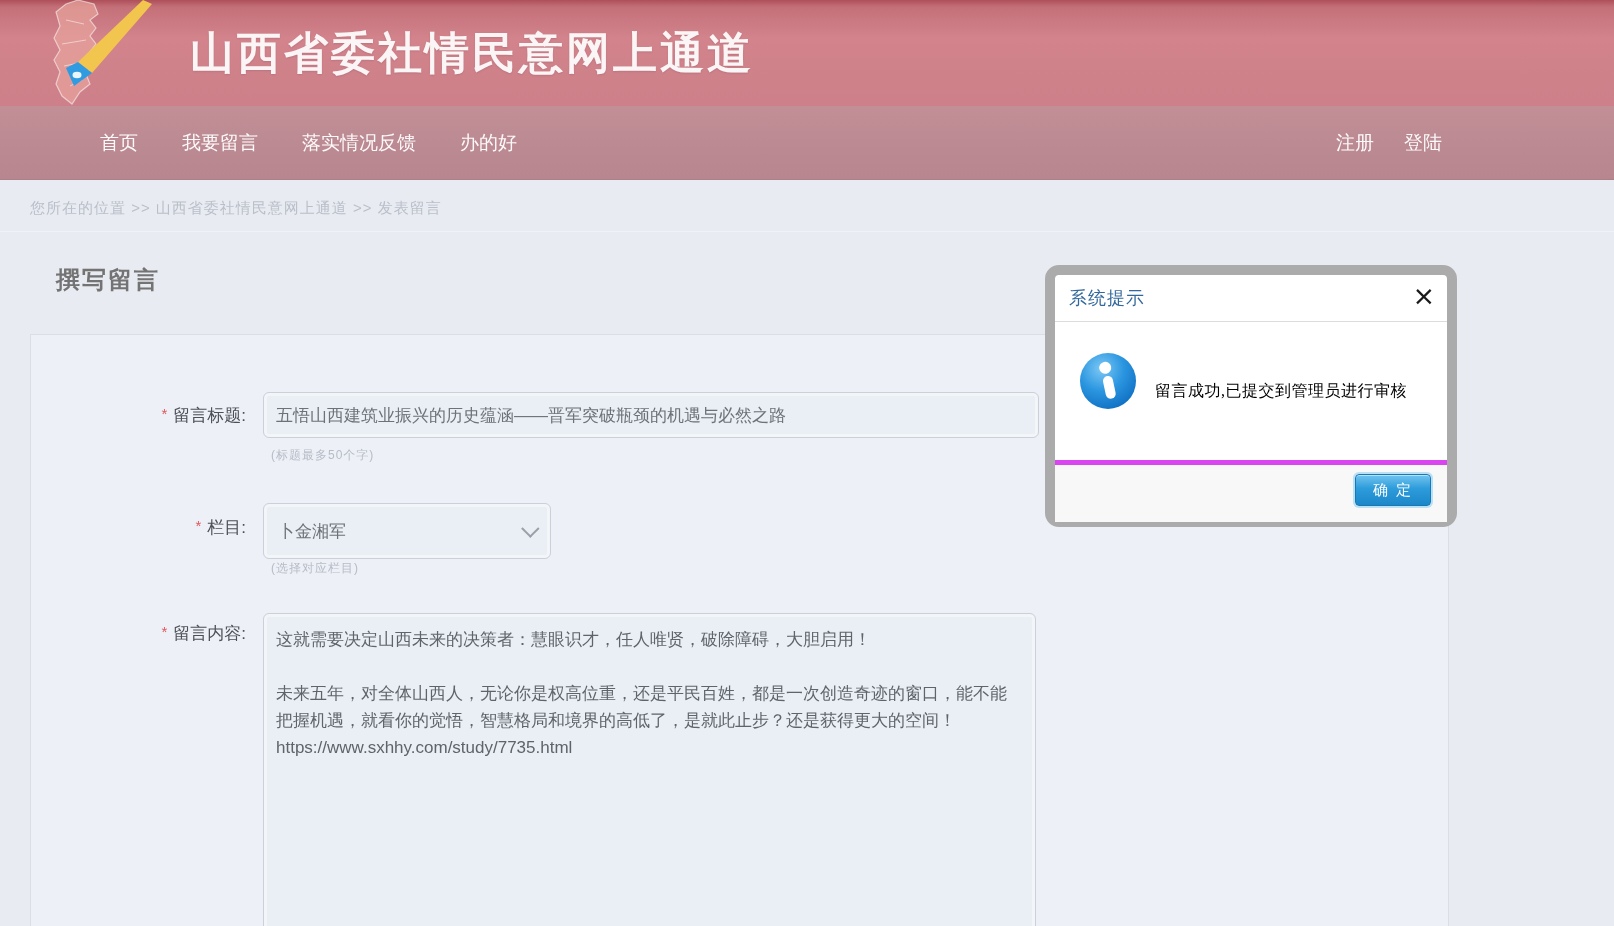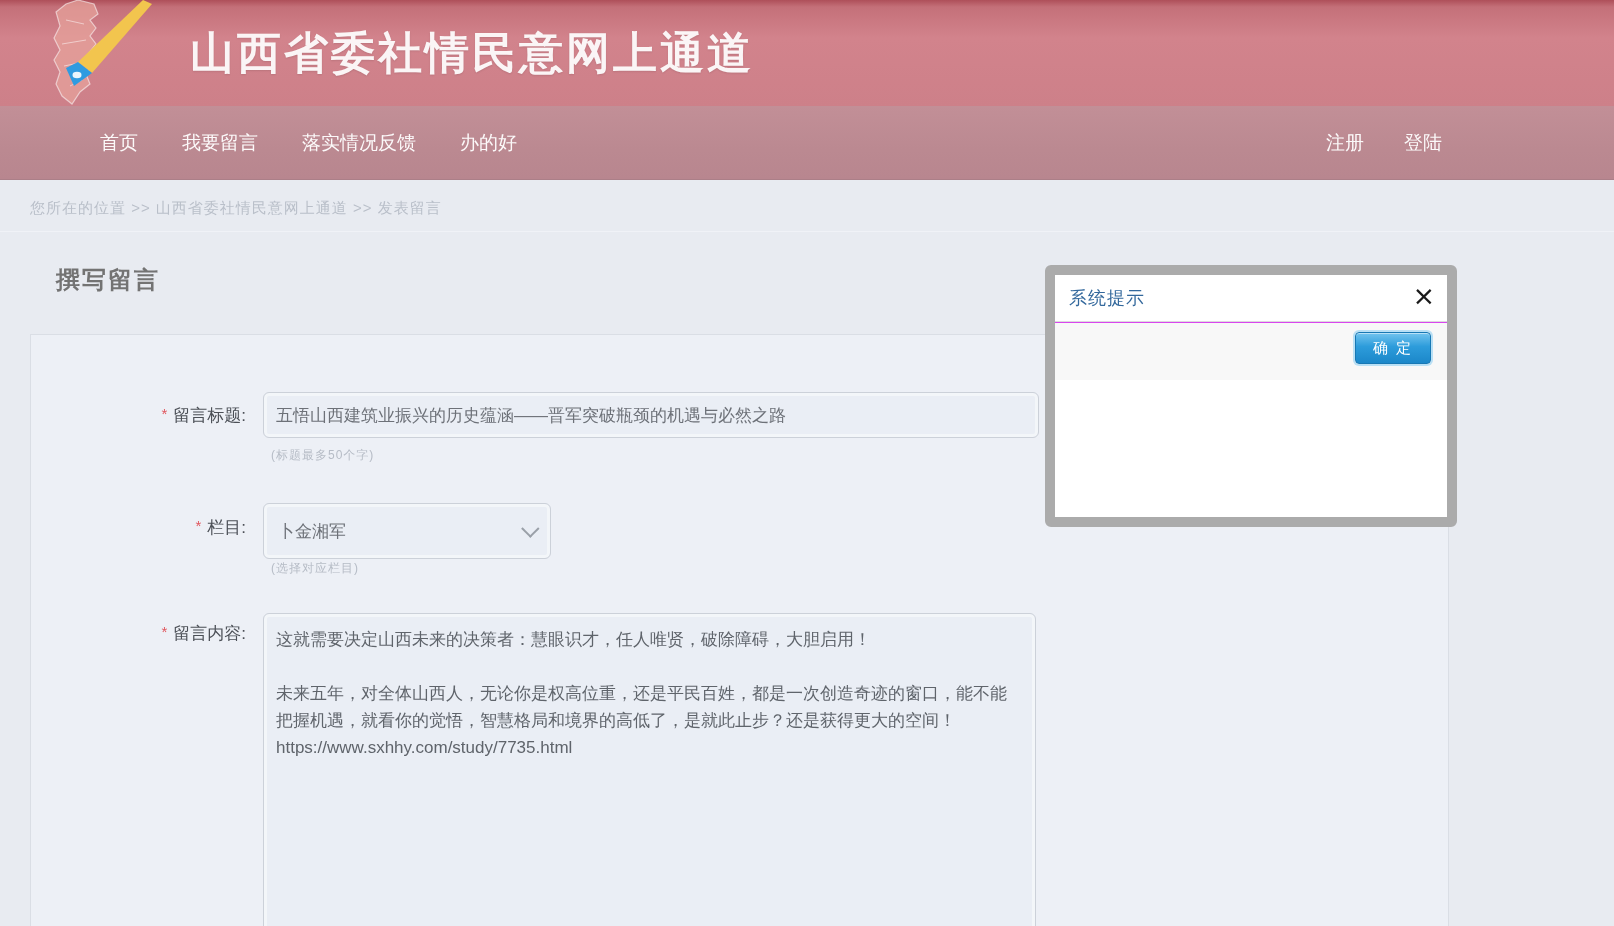--- a/index.html
+++ b/index.html
@@ -25,21 +25,21 @@
   .nav{
     position:absolute;left:0;top:106px;width:100%;height:73px;
     background:linear-gradient(180deg,#c28f97 0%,#bb8991 60%,#b8868f 100%);
     border-bottom:1px solid #ab7f88;
     display:flex;align-items:center;
   }
   .nav-items{display:flex;gap:44px;padding-left:100px;}
   .nav-item{
     font-size:19px;color:rgba(255,255,255,0.95);cursor:pointer;white-space:nowrap;
   }
-  .nav-auth{margin-left:auto;margin-right:172px;display:flex;gap:40px;}
+  .nav-auth{margin-left:auto;margin-right:172px;display:flex;gap:30px;}
   .nav-auth .nav-item{font-size:19px;}
   
   .breadcrumb{
     position:absolute;left:30px;top:199px;
     font-size:15px;color:#b9bfc9;letter-spacing:1px;
   }
   .breadcrumb-rule{
     position:absolute;left:0;top:231px;width:100%;height:0;
     border-top:1px solid #f0f2f7;
   }
@@ -80,21 +80,21 @@
     transform:rotate(45deg) translateY(-4px);margin-right:2px;
   }
   #content-area{
     position:absolute;left:232px;top:278px;width:773px;height:330px;
     padding:12px 12px;resize:none;outline:none;overflow:hidden;
     font-family:"Liberation Sans",sans-serif;line-height:27px;color:#5f646b;
   }
   
   .modal{
     position:absolute;left:1045px;top:265px;width:392px;height:242px;
-    background:#ffffff;border:10px solid #ababab;border-radius:6px;
+    background:#ffffff;border:10px solid #ababab;border-radius:14px;
     box-sizing:content-box;
   }
   .modal-titlebar{
     position:relative;height:46px;
     border-bottom:1px solid #dcdcdc;
   }
   .modal-title{
     position:absolute;left:14px;top:11px;
     font-family:"Liberation Serif",serif;
     font-size:18px;color:#33689c;letter-spacing:1px;
@@ -106,21 +106,21 @@
   }
   .modal-body{position:relative;height:138px;}
   .info-icon{position:absolute;left:24px;top:30px;width:58px;height:58px;}
   .modal-message{
     position:absolute;left:100px;right:10px;top:0;height:100%;
     display:flex;align-items:center;
     font-family:"Liberation Serif",serif;
     font-size:16px;color:#000;letter-spacing:0.5px;
   }
   .modal-footer{
-    position:relative;height:57px;background:#f8f8f8;border-top:1px solid #d946ef;
+    position:relative;height:57px;background:#f8f8f8;border-top:5px solid #d946ef;
   }
   .confirm-btn{
     position:absolute;right:16px;top:9px;width:76px;height:32px;
     background:linear-gradient(180deg,#72c4ef 0%,#2d9cdb 45%,#1b87c9 100%);
     border:1px solid #1878b4;border-radius:4px;
     box-shadow:0 0 0 2px #b9e0f5, inset 0 1px 0 rgba(255,255,255,0.5);
     color:#ffffff;font-size:15px;letter-spacing:2px;cursor:pointer;
     font-family:"Liberation Sans",sans-serif;
   }
 </style>
@@ -180,16 +180,33 @@
 
 未来五年，对全体山西人，无论你是权高位重，还是平民百姓，都是一次创造奇迹的窗口，能不能把握机遇，就看你的觉悟，智慧格局和境界的高低了，是就此止步？还是获得更大的空间！
 https://www.sxhhy.com/study/7735.html</textarea>
 </div>
 
 <div class="modal">
   <div class="modal-titlebar">
     <span class="modal-title">系统提示</span>
     <span class="modal-close">×</span>
   </div>
+  <div class="modal-body">
+    <svg class="info-icon" viewBox="0 0 58 58">
+      <defs>
+        <radialGradient id="ig" cx="38%" cy="28%" r="80%">
+          <stop offset="0%" stop-color="#7cc8f5"></stop>
+          <stop offset="50%" stop-color="#2b96e0"></stop>
+          <stop offset="100%" stop-color="#0d6cc0"></stop>
+        </radialGradient>
+      </defs>
+      <circle cx="29" cy="29" r="28" fill="url(#ig)"></circle>
+      <g transform="rotate(-12 29 29)" fill="#ffffff">
+        <circle cx="29" cy="15.5" r="6"></circle>
+        <rect x="24" y="24" width="10" height="23" rx="5"></rect>
+      </g>
+    </svg>
+    <div class="modal-message">留言成功,已提交到管理员进行审核</div>
+  </div>
   <div class="modal-footer">
     <button class="confirm-btn">确 定</button>
   </div>
 </div>
 
 </body></html>

